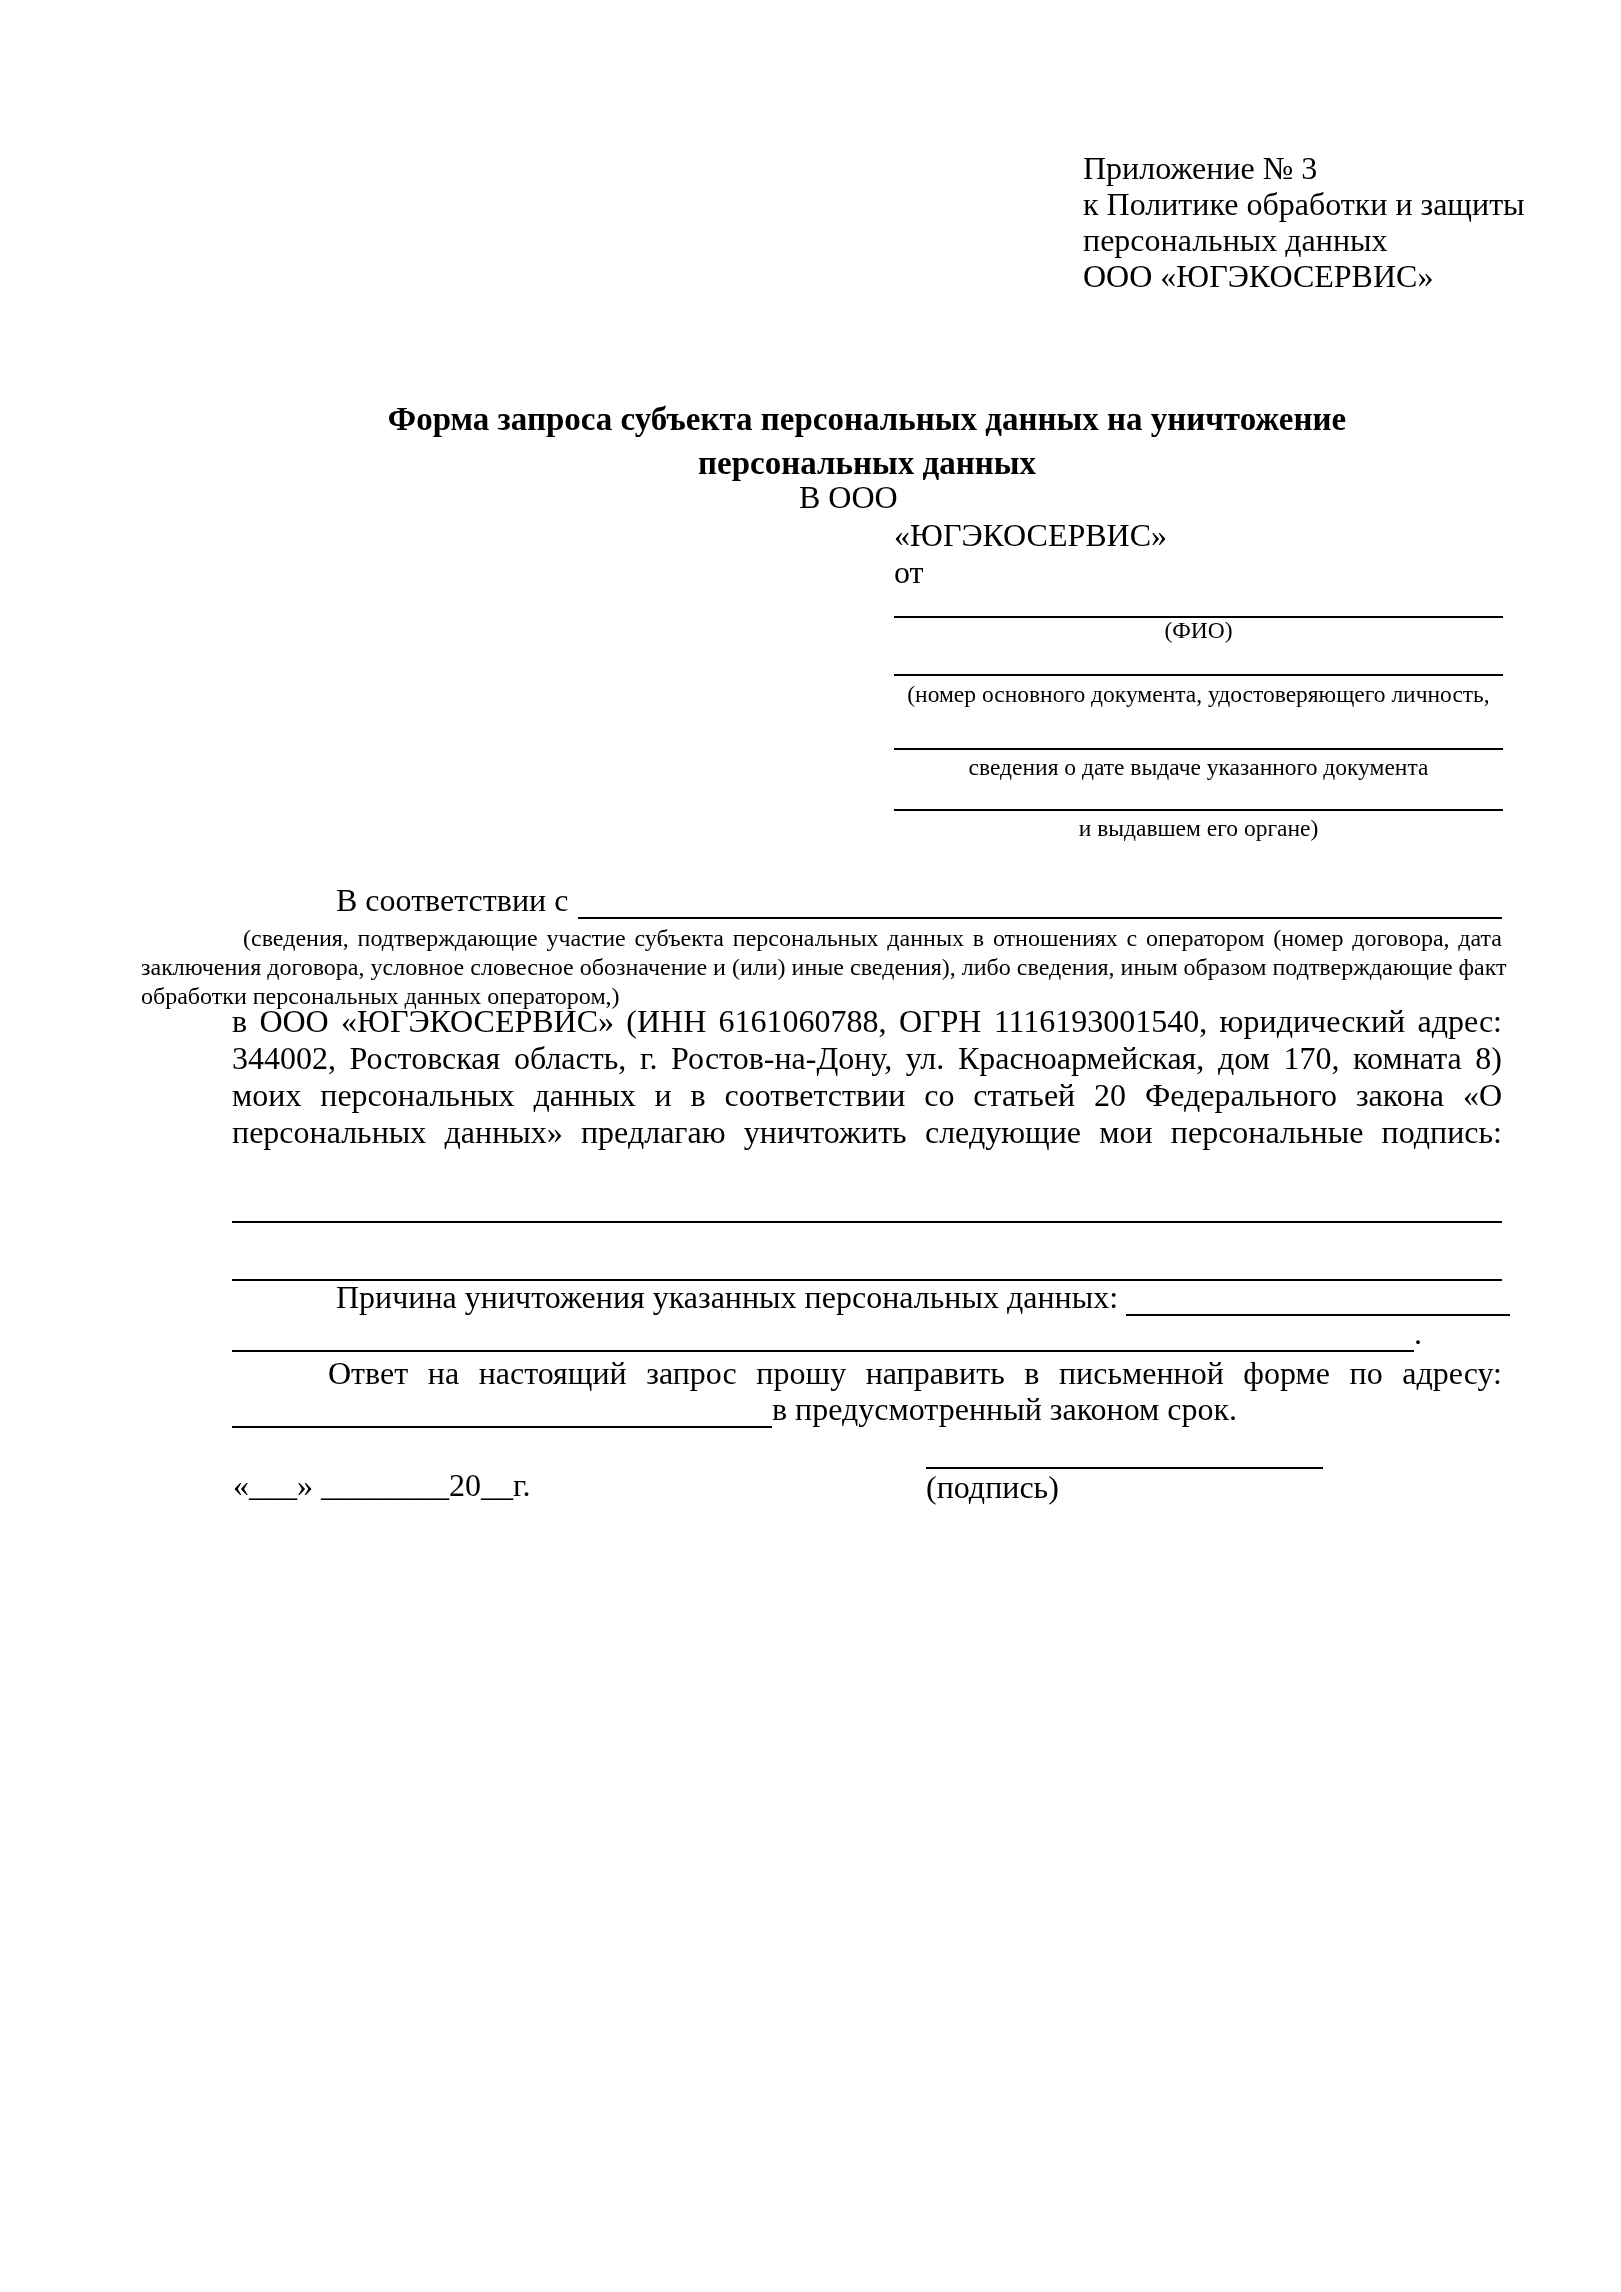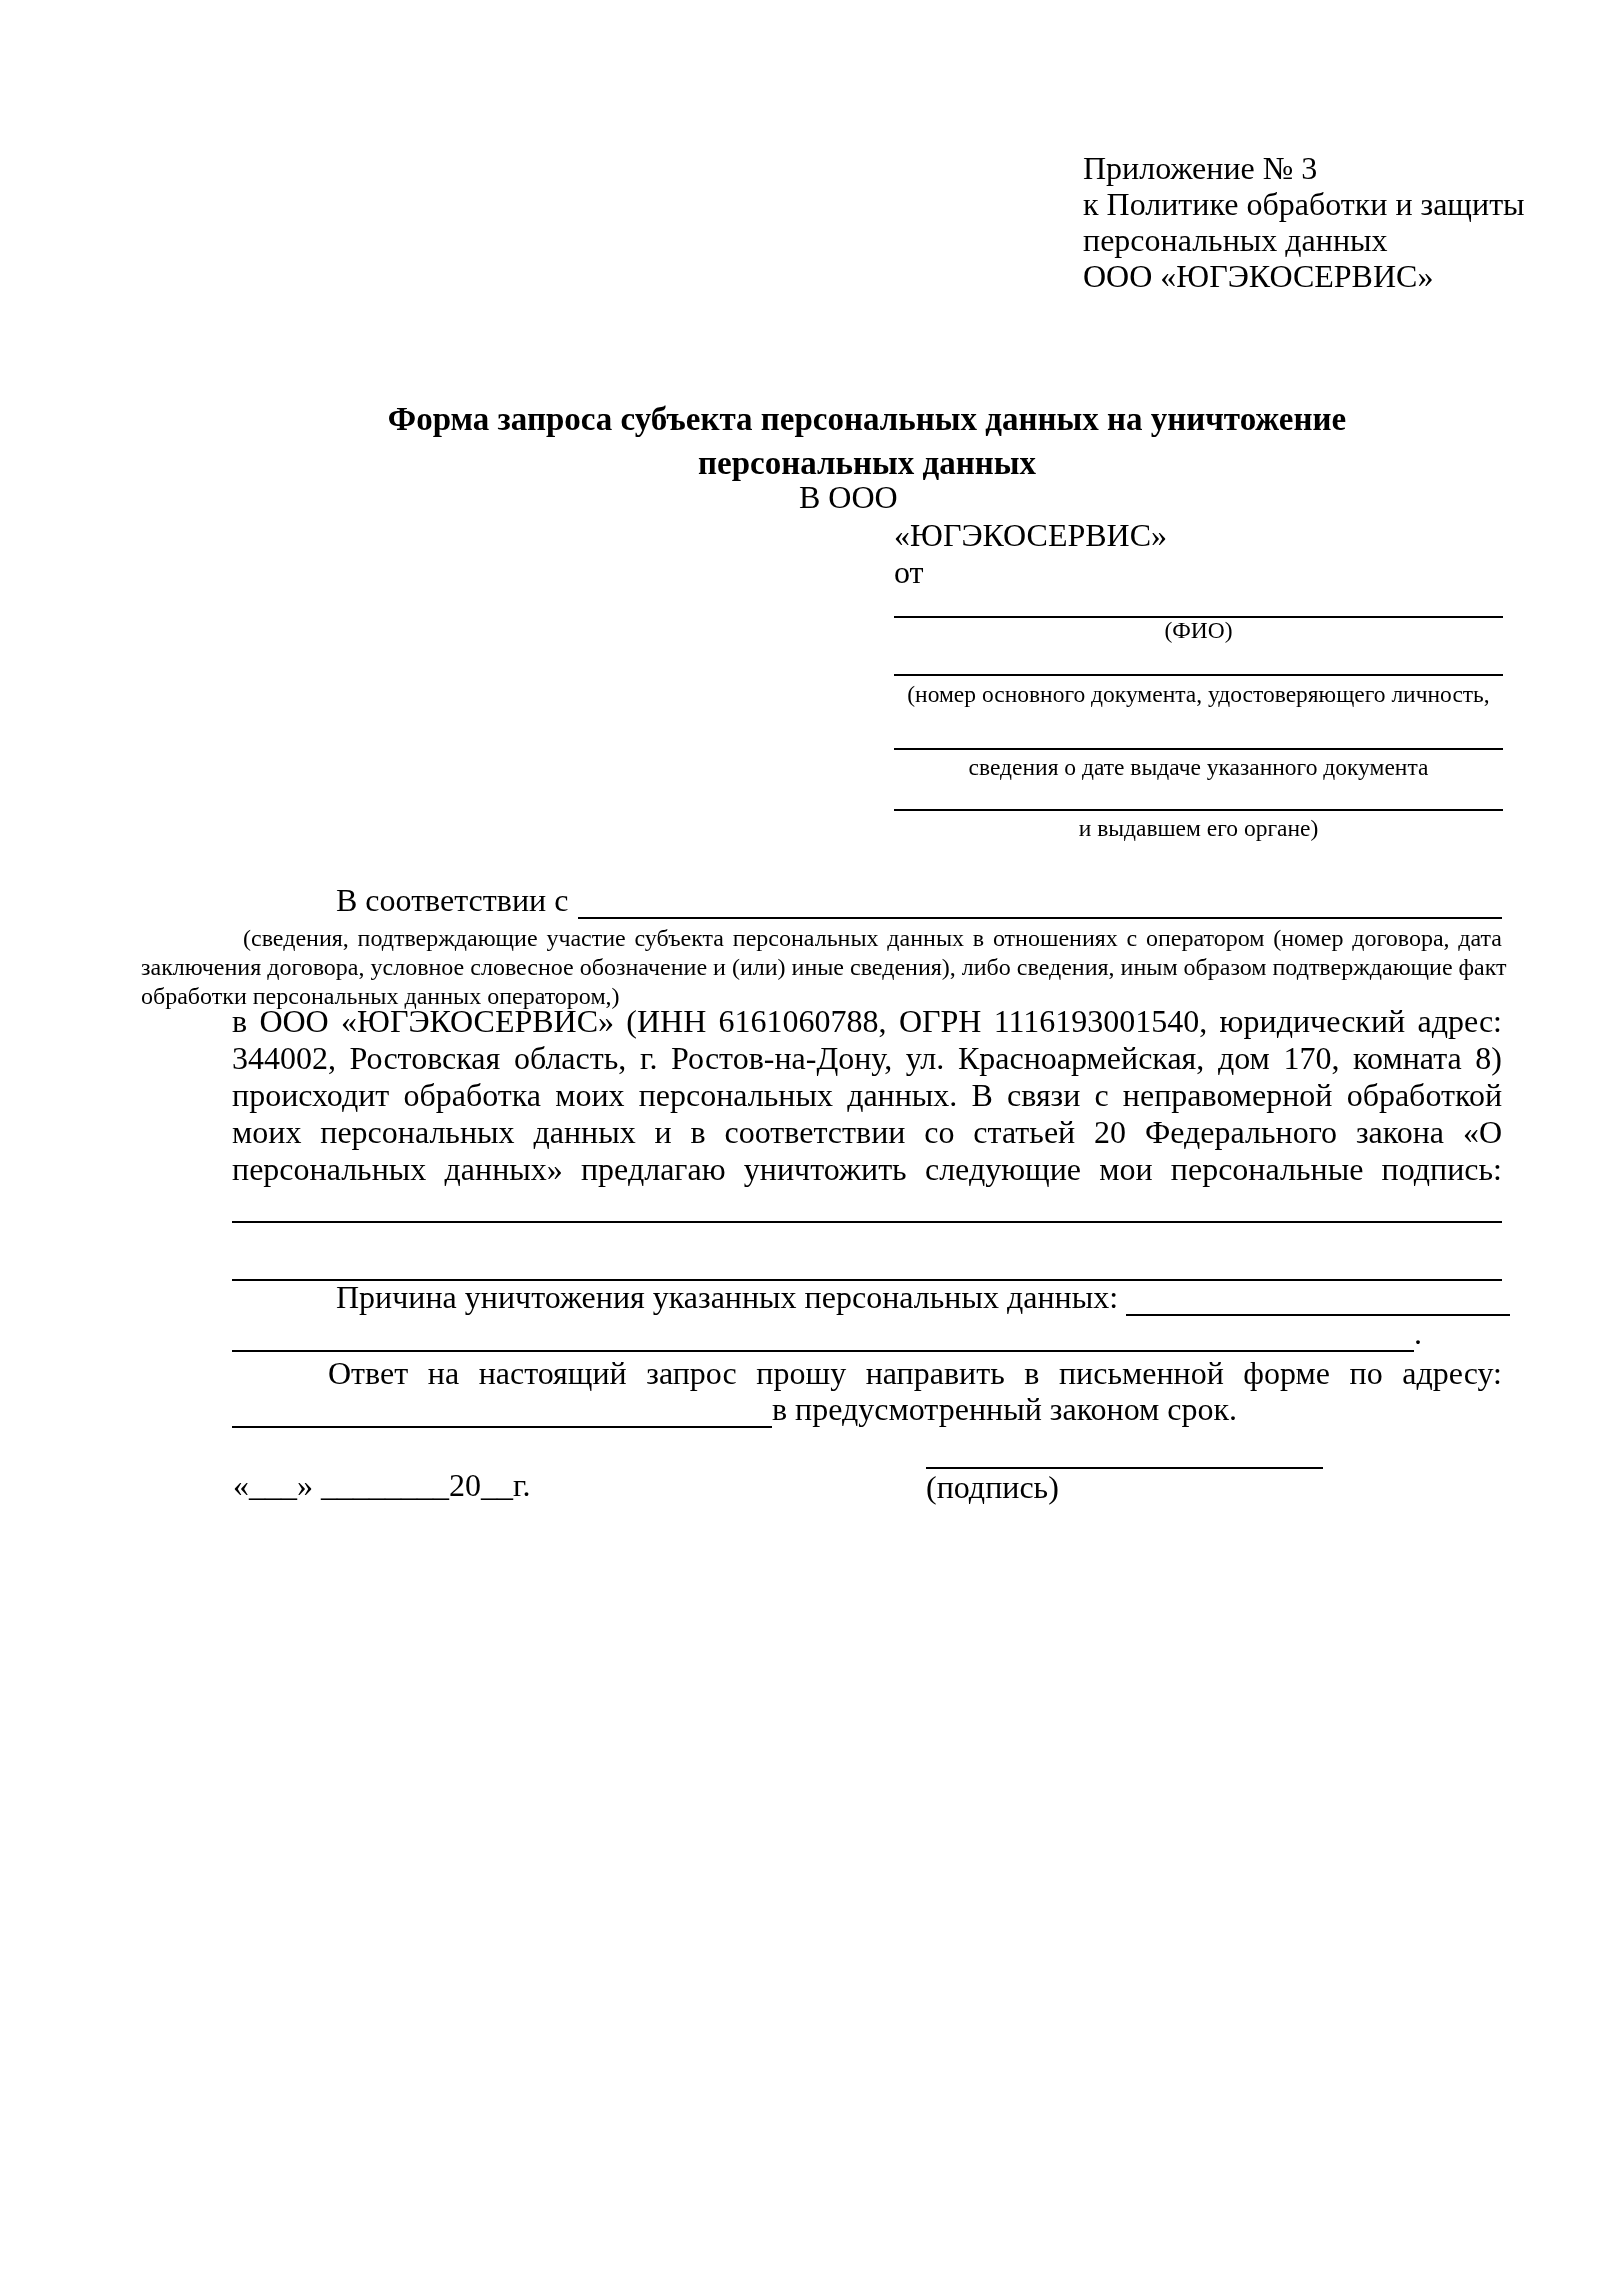--- a/index.html
+++ b/index.html
@@ -64,21 +64,20 @@
 
   <div class="abs small" style="left:141px;top:924px;width:1361px;">
     <div class="jl" style="text-indent:102px;">(сведения, подтверждающие участие субъекта персональных данных в отношениях с оператором (номер договора, дата</div>
     <div class="jl">заключения договора, условное словесное обозначение и (или) иные сведения), либо сведения, иным образом подтверждающие факт</div>
     <div>обработки персональных данных оператором,)</div>
   </div>
 
   <div class="abs main" style="left:232px;top:1003px;width:1270px;">
     <div class="jl">в ООО «ЮГЭКОСЕРВИС»  (ИНН 6161060788, ОГРН 1116193001540, юридический адрес:</div>
     <div class="jl">344002, Ростовская область, г. Ростов-на-Дону, ул. Красноармейская, дом 170, комната 8)</div>
-    <div class="jl">происходит обработка моих персональных данных. В связи с неправомерной обработкой</div>
     <div class="jl">моих персональных данных и в соответствии со статьей 20 Федерального закона «О</div>
     <div class="jl">персональных данных» предлагаю уничтожить следующие мои персональные подпись:</div>
   </div>
 
   <div class="uline" style="left:232px;top:1221px;width:1270px;"></div>
   <div class="uline" style="left:232px;top:1279px;width:1270px;"></div>
 
   <div class="row main" style="left:240px;top:1279px;width:1270px;justify-content:space-between;">
     <span style="margin-left:96px;">Причина уничтожения указанных персональных данных:</span>
     <span class="fill" style="margin-left:7.8px;"></span>

